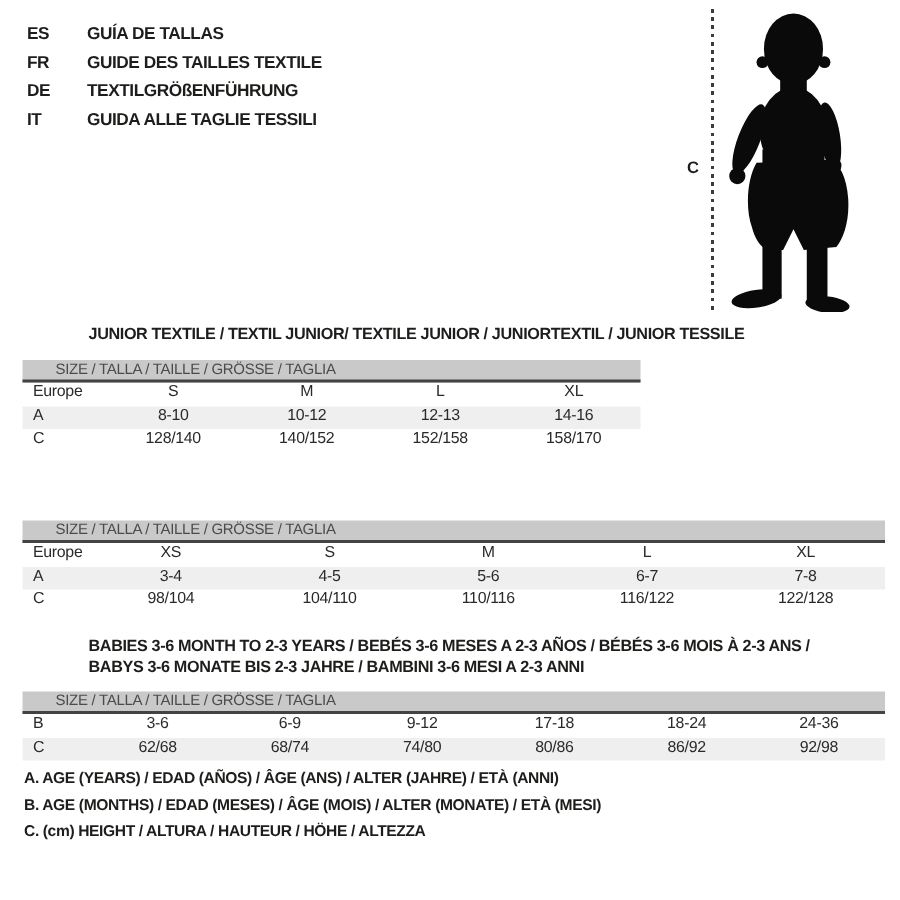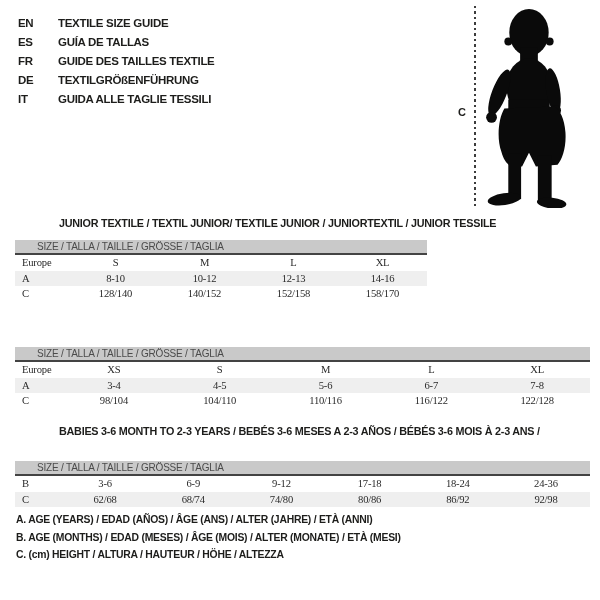--- a/index.html
+++ b/index.html
@@ -18,40 +18,36 @@
     background:repeating-linear-gradient(to bottom,#3c3c3c 0 2.5px,transparent 2.5px 5.5px);}
   .c-label{position:absolute;left:458px;top:106px;font-size:11px;font-weight:700;}
   .baby-svg{position:absolute;left:482px;top:6px;}
   
   .sec-title{position:absolute;left:16px;font-size:10.8px;font-weight:700;letter-spacing:-0.25px;line-height:14px;white-space:nowrap;margin-left:43px;}
   .sub{font-size:7.5px;vertical-align:-2px;letter-spacing:0;}
   
   .tbl{position:absolute;left:15px;}
   .size-bar{height:13px;background:#c9c9c9;border-bottom:2px solid #434343;
     display:flex;align-items:center;padding-left:22px;font-size:10px;color:#4b4b4b;letter-spacing:-0.2px;}
-  .tr{display:flex;height:15.5px;align-items:center;font-size:10.6px;letter-spacing:-0.2px;color:#2a2a2a;font-family:Liberation Serif, serif;}
+  .tr{display:flex;height:15.5px;align-items:flex-start;font-size:10.6px;letter-spacing:-0.2px;color:#2a2a2a;}
   .tr.shaded{background:#efefef;}
   .td{flex:1;text-align:center;}
   .td.lab{flex:0 0 auto;text-align:left;padding-left:7px;}
   .w-jr .td.lab{width:49px;}
   .w-kid .td.lab{width:39px;}
   
   .notes{position:absolute;left:16px;top:511px;}
   .note-line{height:17.6px;font-size:10.4px;font-weight:700;letter-spacing:-0.25px;display:flex;align-items:center;}
 </style>
 </head>
 <body>
 
 <div class="canvas">
 
   <div class="lang-block">
-    <div class="lang-row">
-      <span class="lang-code">EN</span>
-      <span class="lang-title">TEXTILE SIZE GUIDE</span>
-    </div>
     <div class="lang-row">
       <span class="lang-code">ES</span>
       <span class="lang-title">GUÍA DE TALLAS</span>
     </div>
     <div class="lang-row">
       <span class="lang-code">FR</span>
       <span class="lang-title">GUIDE DES TAILLES TEXTILE</span>
     </div>
     <div class="lang-row">
       <span class="lang-code">DE</span>
@@ -132,20 +128,21 @@
       <div class="td">98/104</div>
       <div class="td">104/110</div>
       <div class="td">110/116</div>
       <div class="td">116/122</div>
       <div class="td">122/128</div>
     </div>
   </div>
 
   <div class="sec-title" style="top:424px;">
     <div>BABIES 3-6 MONTH TO 2-3 YEARS / BEBÉS 3-6 MESES A 2-3 AÑOS / BÉBÉS 3-6 MOIS À 2-3 ANS /</div>
+    <div>BABYS 3-6 MONATE BIS 2-3 JAHRE / BAMBINI 3-6 MESI A 2-3 ANNI</div>
   </div>
   <div class="tbl w-kid" style="top:461px;width:575px;">
     <div class="size-bar">SIZE / TALLA / TAILLE / GRÖSSE / TAGLIA</div>
     <div class="tr">
       <div class="td lab">B</div>
       <div class="td">3-6</div>
       <div class="td">6-9</div>
       <div class="td">9-12</div>
       <div class="td">17-18</div>
       <div class="td">18-24</div>

